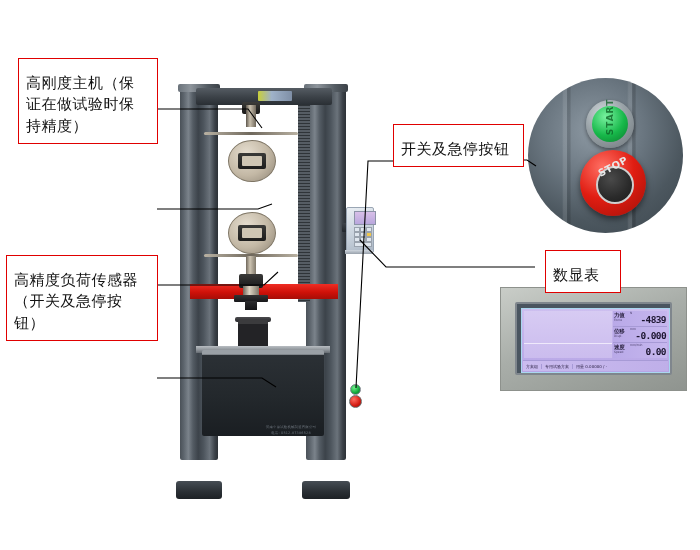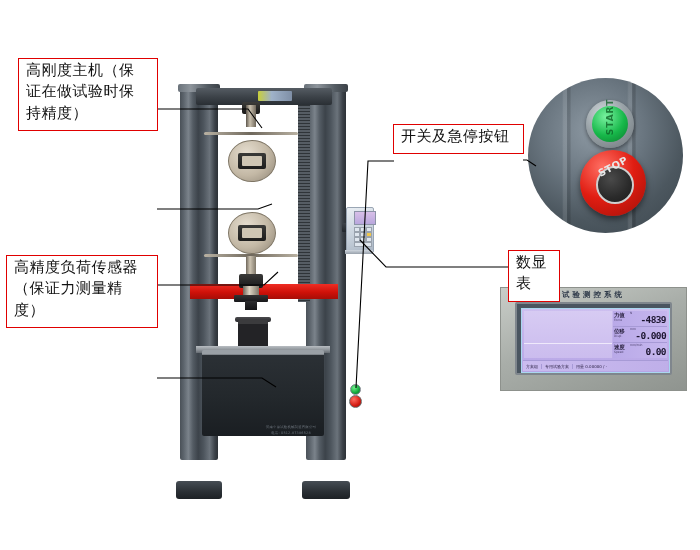--- a/index.html
+++ b/index.html
@@ -12,21 +12,21 @@
   #stage{position:absolute;left:0;top:0;width:700px;height:550px;}
 
   
   .callout{
     position:absolute;
     border:1.5px solid #e00000;
     background:#ffffff;
     color:#111;
     font-size:15px;
     line-height:1.42;
-    padding:1px 7px 6px 7px;
+    padding:14px 7px 6px 7px;
     box-sizing:border-box;
     letter-spacing:.5px;
     font-weight:500;
     white-space:pre-line;
     z-index:40;
   }
   .callout.center{}
 
   
   #leaders{position:absolute;left:0;top:0;width:700px;height:550px;z-index:35;}
@@ -203,26 +203,26 @@
       <path d="M535,267 L386,267 L360,240"></path>
     </g>
   </svg>
 
   <div class="callout" style="left:18px;top:58px;width:140px;">高刚度主机（保
 证在做试验时保
 持精度）</div>
 
 
   <div class="callout" style="left:6px;top:255px;width:152px;">高精度负荷传感器
-（保证力测量精度）</div>
+（开关及急停按钮）</div>
 
 
   <div class="callout center" style="left:393px;top:124px;width:131px;">开关及急停按钮</div>
 
-  <div class="callout center" style="left:508px;top:250px;width:52px;">数显表</div>
+  <div class="callout center" style="left:545px;top:250px;width:76px;">数显表</div>
 
   <div id="machine">
 
     <div class="col left"></div>
     <div class="col right"></div>
     <div class="colcap" style="left:2px;width:42px;"></div>
     <div class="colcap" style="left:128px;width:44px;"></div>
 
     <div id="leadscrew"></div>
     <div id="crosshead-top">
@@ -295,21 +295,20 @@
       <i></i>
       <b>START</b>
     </div>
     <div id="ib-red">
       <i></i>
       <b>STOP</b>
     </div>
   </div>
 
   <div id="inset-meter">
-    <div id="meter-title">试验测控系统</div>
     <div id="lcd-frame">
       <div id="lcd">
         <div id="lcd-plot">
           <div class="axis"></div>
         </div>
         <div id="readouts">
           <div class="ro">
             <span class="tag">
               <span class="cn">力值</span>
               <span class="en">Force</span>

